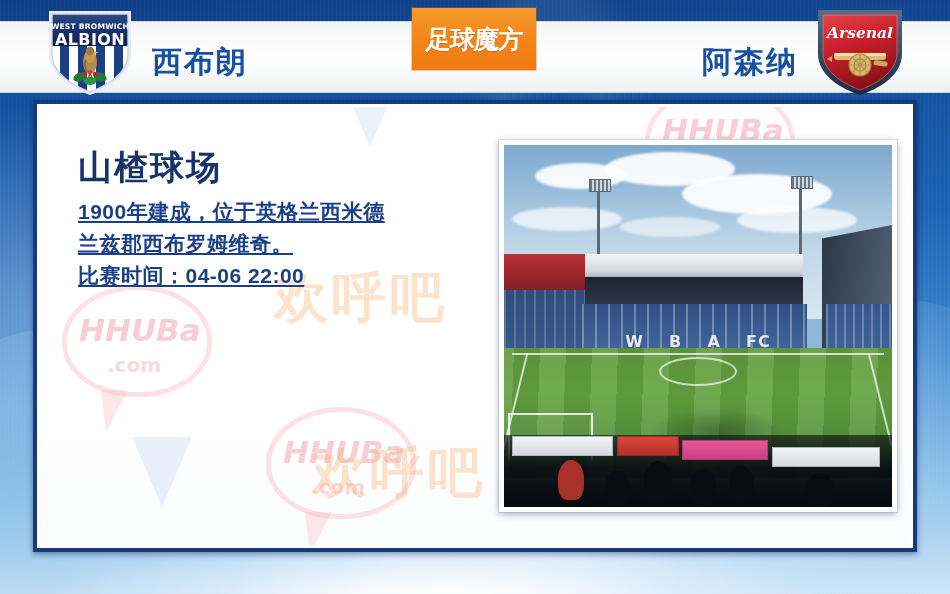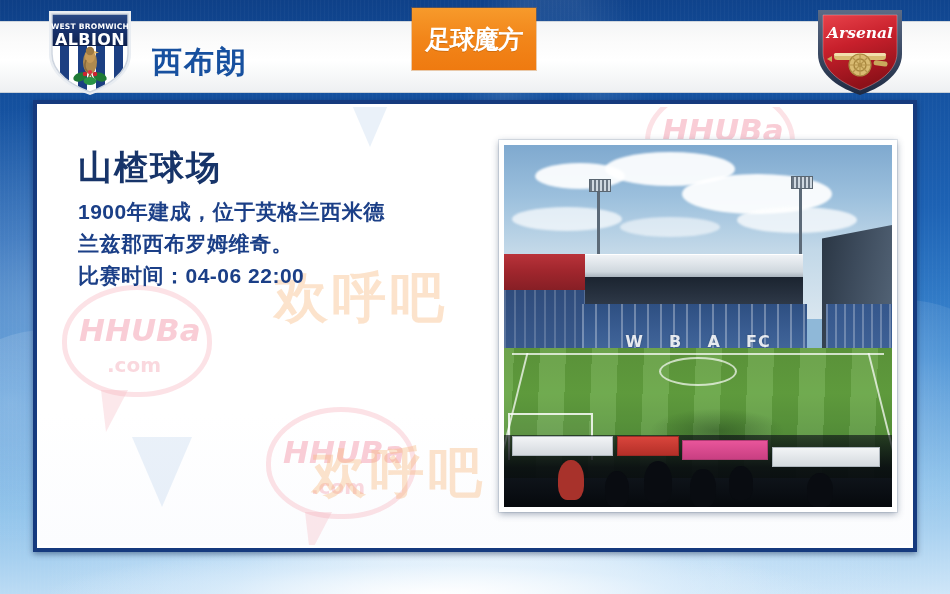--- a/index.html
+++ b/index.html
@@ -149,20 +149,21 @@
     color: #173469;
     letter-spacing: 2px;
     margin-bottom: 10px;
     line-height: 1.1;
   }
   .desc-line, .stat-line {
     font-size: 21px; font-weight: bold;
     color: #1b3f87;
     line-height: 1.52;
     white-space: nowrap;
+    text-decoration: underline;
   }
   .desc-line { letter-spacing: 0.5px; }
   .stat-line { letter-spacing: 0.5px; }
   .val { color: #8c1d17; }
   .sep { color: #1b3f87; }
 
   
   .wx-icon {
     display: inline-block; vertical-align: -5px;
     position: relative;
@@ -347,20 +348,21 @@
 </head>
 <body>
 
 <div id="stage">
 
   <div class="bg-blob" style="left:-70px; top:330px; width:230px; height:230px;"></div>
   <div class="bg-blob" style="right:-80px; top:300px; width:250px; height:250px;"></div>
 
   <div id="header">
     <div class="team-name" id="home-name">西布朗</div>
+    <div class="team-name" id="away-name">阿森纳</div>
   </div>
 
   <div id="center-logo">
     <span class="cl-text">足球魔方</span>
   </div>
 
   <div class="badge-wrap" id="home-badge">
     <svg width="96" height="92" viewBox="0 0 96 92">
       <defs>
         <linearGradient id="wbaShield" x1="0" y1="0" x2="0" y2="1">

